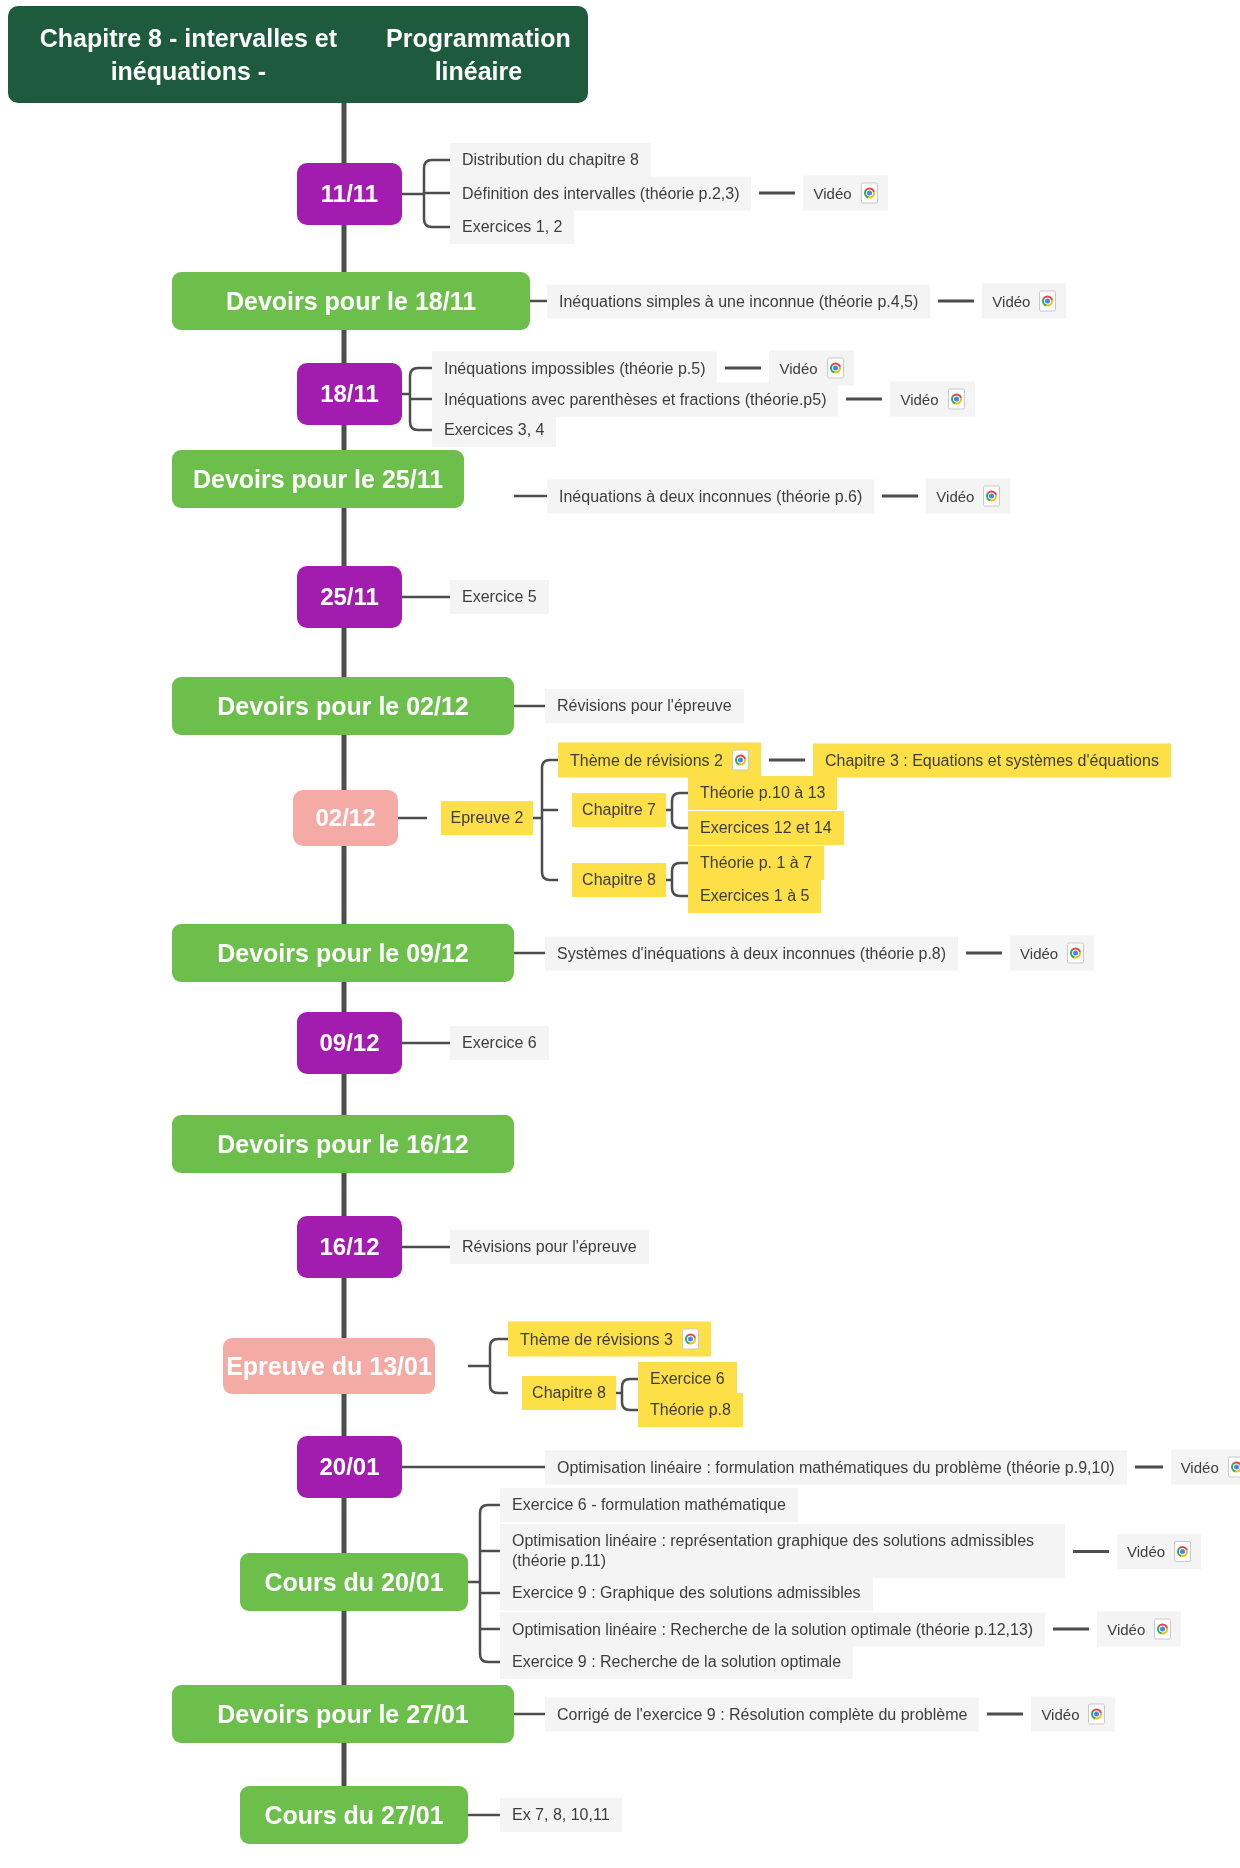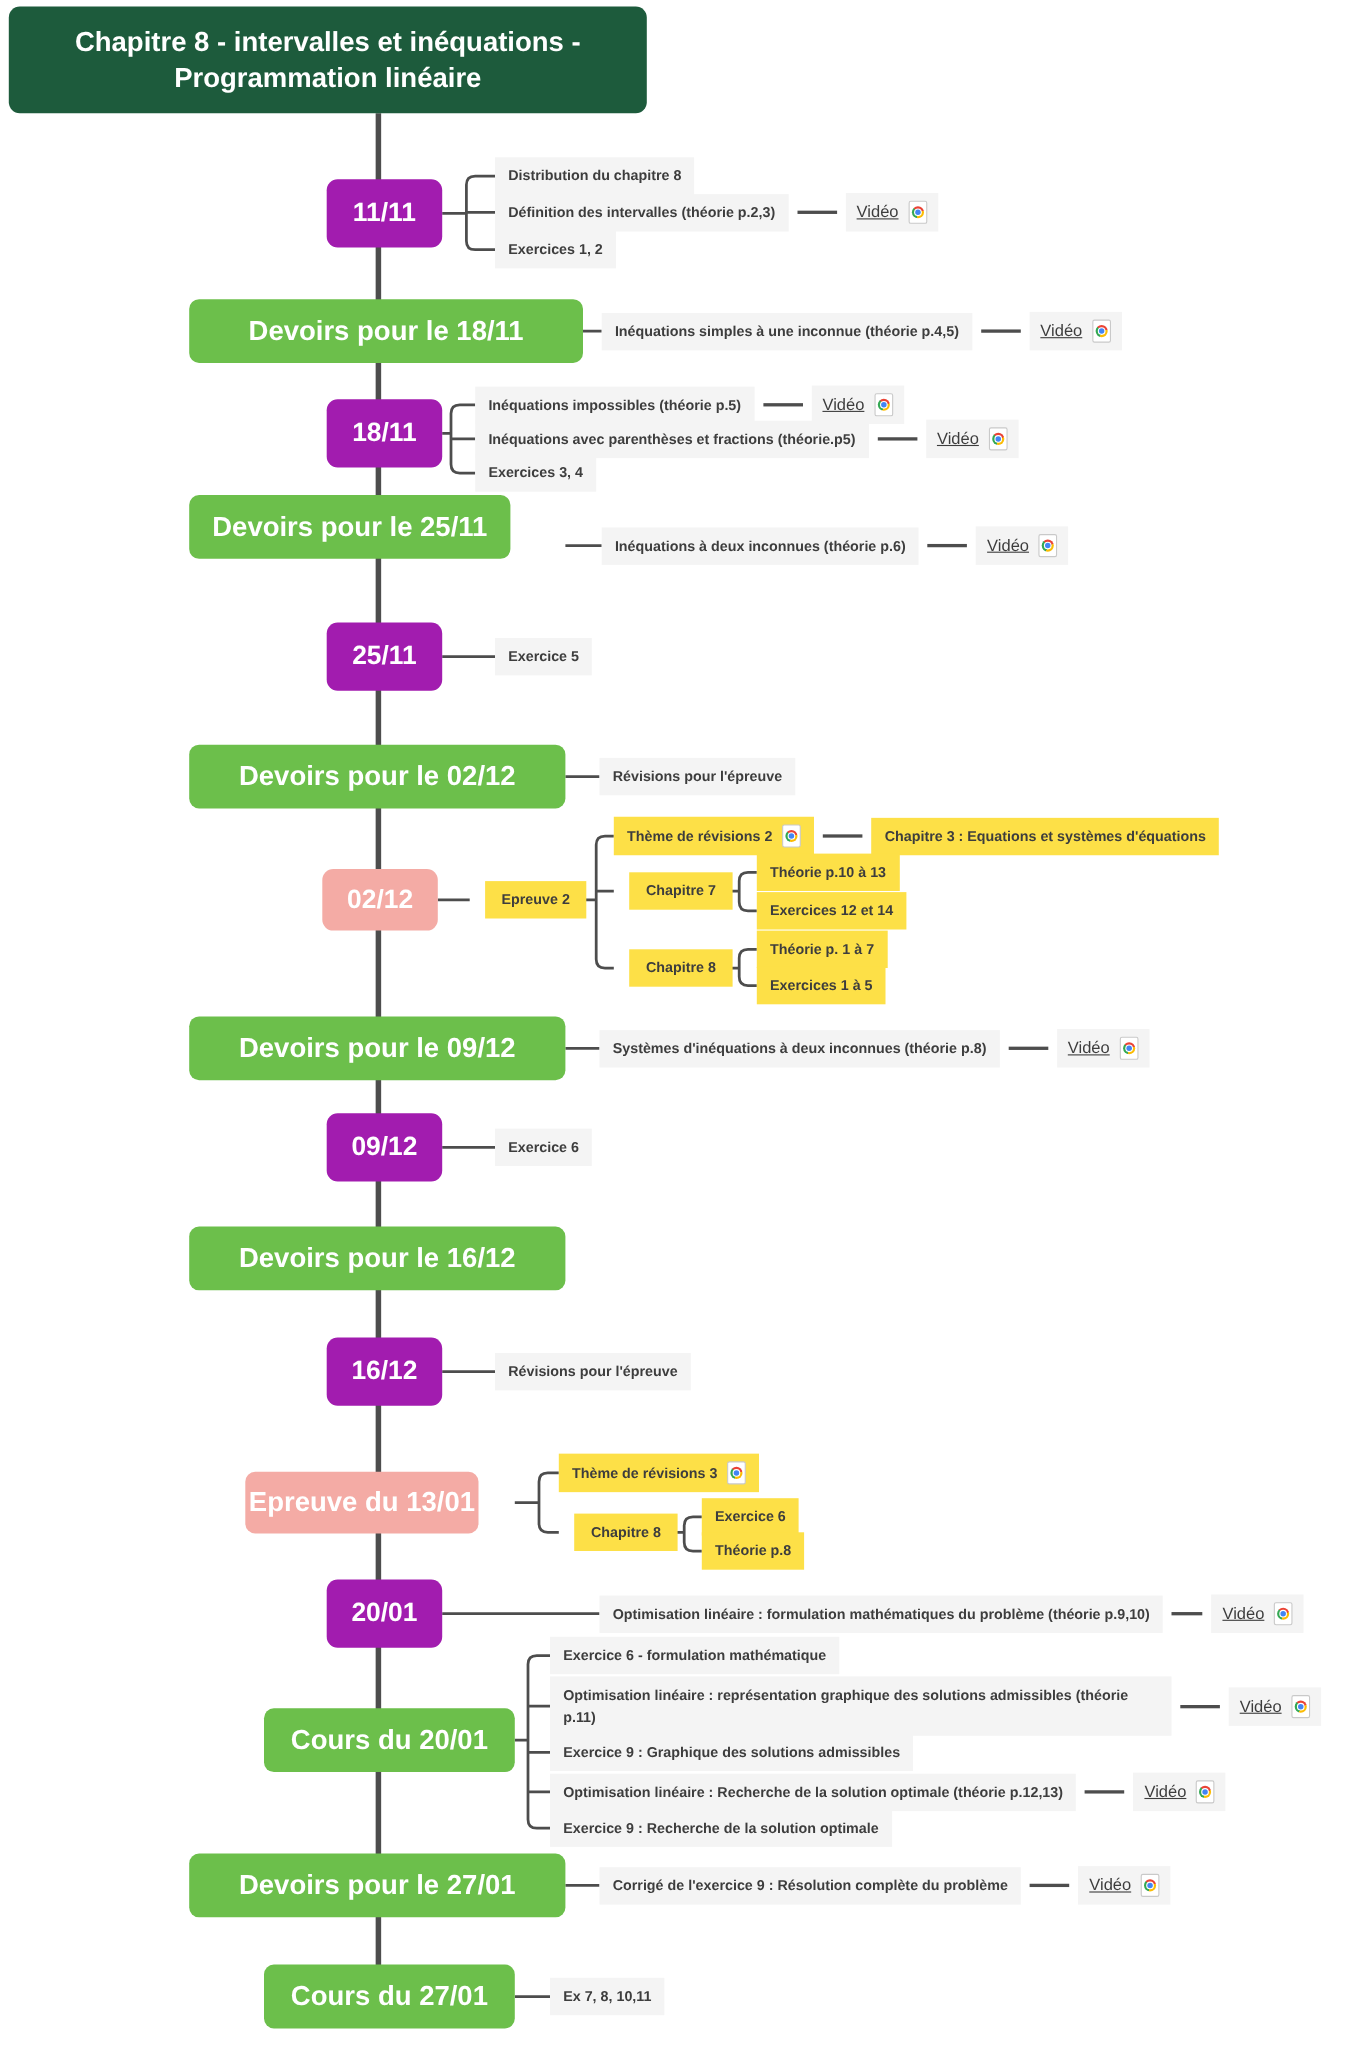--- a/index.html
+++ b/index.html
@@ -1,38 +1,38 @@
 <!DOCTYPE html>
 <html><head>
 <meta charset="utf-8">
 <style>
   html,body{margin:0;padding:0;background:#ffffff;}
   body{font-family:"Liberation Sans","DejaVu Sans",sans-serif;}
   .stage{position:relative;width:1240px;height:1868px;overflow:hidden;background:#fff;}
   svg.wires{position:absolute;left:0;top:0;z-index:1;}
   .title{position:absolute;left:8px;top:6px;width:580px;height:97px;background:#1d5b3c;
          border-radius:10px;color:#fff;font-weight:bold;font-size:25px;line-height:1.32;
-         display:flex;flex-direction:column;align-items:center;justify-content:center;
+         display:flex;flex-direction:row;align-items:center;justify-content:center;
          text-align:center;z-index:2;}
   .node{position:absolute;width:105px;height:62px;border-radius:10px;background:#a21caf;
         color:#fff;font-weight:bold;font-size:24px;display:flex;align-items:center;
         justify-content:center;z-index:2;}
   .bar{position:absolute;height:58px;border-radius:9px;background:#6cbf4b;color:#fff;
        font-weight:bold;font-size:25px;display:flex;align-items:center;justify-content:center;
        z-index:2;white-space:nowrap;}
   .pinkbg{background:#f4aba5;}
   .row{position:absolute;display:flex;align-items:center;transform:translateY(-50%);z-index:2;}
-  .leaf{background:#f4f4f4;color:#3d3d3d;font-size:13px;line-height:20px;padding:7px 12px;
-        white-space:nowrap;flex:0 0 auto;display:flex;align-items:center;font-weight:bold;}
+  .leaf{background:#f4f4f4;color:#3d3d3d;font-size:16px;line-height:20px;padding:7px 12px;
+        white-space:nowrap;flex:0 0 auto;display:flex;align-items:center;}
   .leaf.pink{background:#fde047;}
   .leaf.fixed{box-sizing:border-box;justify-content:center;text-align:center;margin-left:14px;}
   .leaf.wrap{white-space:normal;}
   .conn{width:36px;height:3px;background:#4d4d4d;margin:0 8px;flex:0 0 auto;}
   .vid{background:#f4f4f4;color:#3d3d3d;font-size:15px;display:flex;align-items:center;
-       padding:7px 10px;flex:0 0 auto;text-decoration:underline;}
+       padding:7px 10px;flex:0 0 auto;}
   .fav{width:15px;height:19px;background:#fff;border:1px solid #c9c9c9;border-radius:2px;
        margin-left:9px;display:flex;align-items:center;justify-content:center;flex:0 0 auto;}
   .ball{width:11px;height:11px;border-radius:50%;position:relative;
         background:conic-gradient(from -45deg,#ea4335 0 120deg,#fbbc05 120deg 240deg,#34a853 240deg 360deg);}
   .ball::after{content:"";position:absolute;inset:3px;background:#4285f4;border-radius:50%;
         box-shadow:0 0 0 1px #fff;}
 </style>
 </head>
 <body>
 

